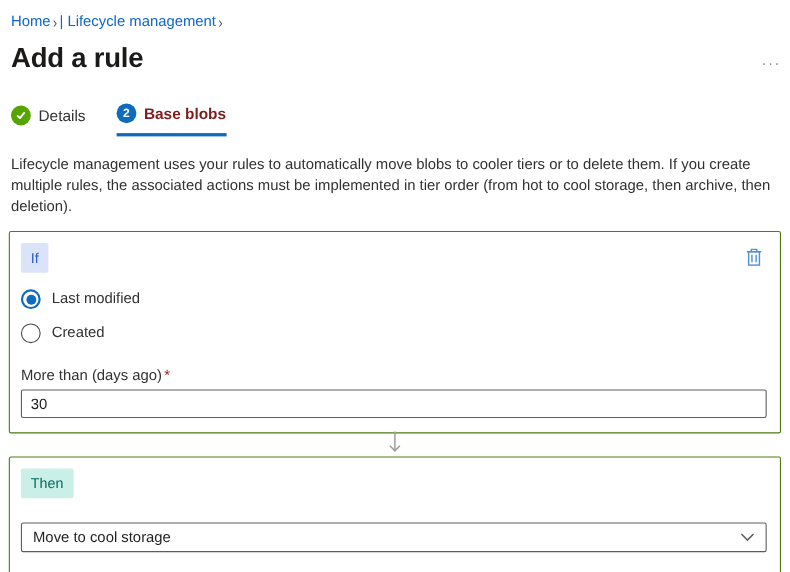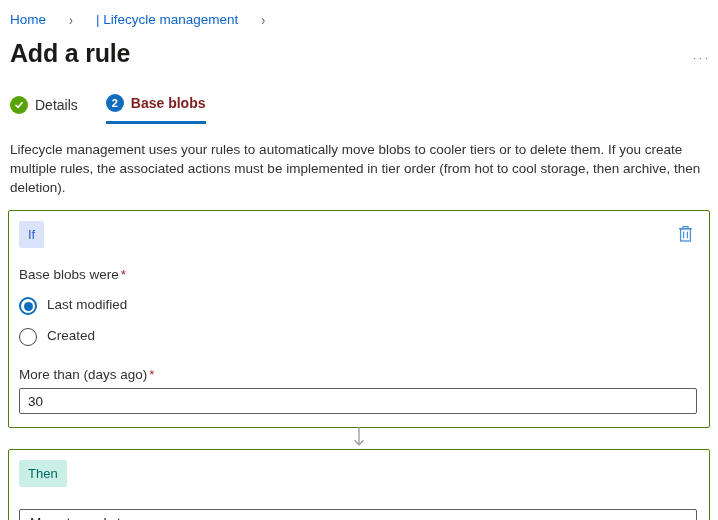--- a/index.html
+++ b/index.html
@@ -6,21 +6,21 @@
   html, body { margin: 0; padding: 0; }
   body {
     width: 718px; height: 520px; overflow: hidden;
     background: #ffffff;
     font-family: "Liberation Sans", sans-serif;
     color: #323130;
   }
   .page { padding: 10px 8px 0 8px; }
 
   
-  .breadcrumb { font-size: 13.5px; margin: 2px 0 0 2px; display: flex; align-items: center; gap: 23px; text-align: center; }
+  .breadcrumb { font-size: 13.5px; margin: 2px 0 0 2px; display: flex; align-items: center; gap: 2px; text-align: center; }
   .crumb-link { color: #0d65d0; text-decoration: none; cursor: pointer; }
   .crumb-sep { color: #555a60; font-size: 12px; transform: scaleY(1.25); display:inline-block; }
 
   
   .title-row { display: flex; align-items: center; margin: 12px 0 0 2px; justify-content: space-between; }
   .page-title { font-size: 25px; font-weight: 700; color: #1b1a19; letter-spacing: -0.2px; }
   .title-ellipsis { color: #8a8886; font-size: 13px; margin-left: 34px; margin-top: 8px; letter-spacing: 1.5px; cursor: pointer; }
 
   
   .tabs { display: flex; gap: 28px; margin: 26px 0 0 2px; }
@@ -130,23 +130,20 @@
               <path d="M5 3.8V1.7h5v2.1"></path>
               <rect x="2.6" y="3.8" width="9.8" height="12.2"></rect>
               <line x1="5.6" y1="6.6" x2="5.6" y2="13.3"></line>
               <line x1="9.4" y1="6.6" x2="9.4" y2="13.3"></line>
             </g>
           </svg>
         </span>
       </button>
     </div>
 
-    <div class="field-label">
-      <span>Base blobs were</span><span class="req">*</span>
-    </div>
 
     <div class="radio-row">
       <span class="radio-outer checked">
           <span class="radio-dot"></span>
         </span>
       <span class="radio-label">Last modified</span>
     </div>
     <div class="radio-row">
       <span class="radio-outer unchecked"></span>
       <span class="radio-label">Created</span>

